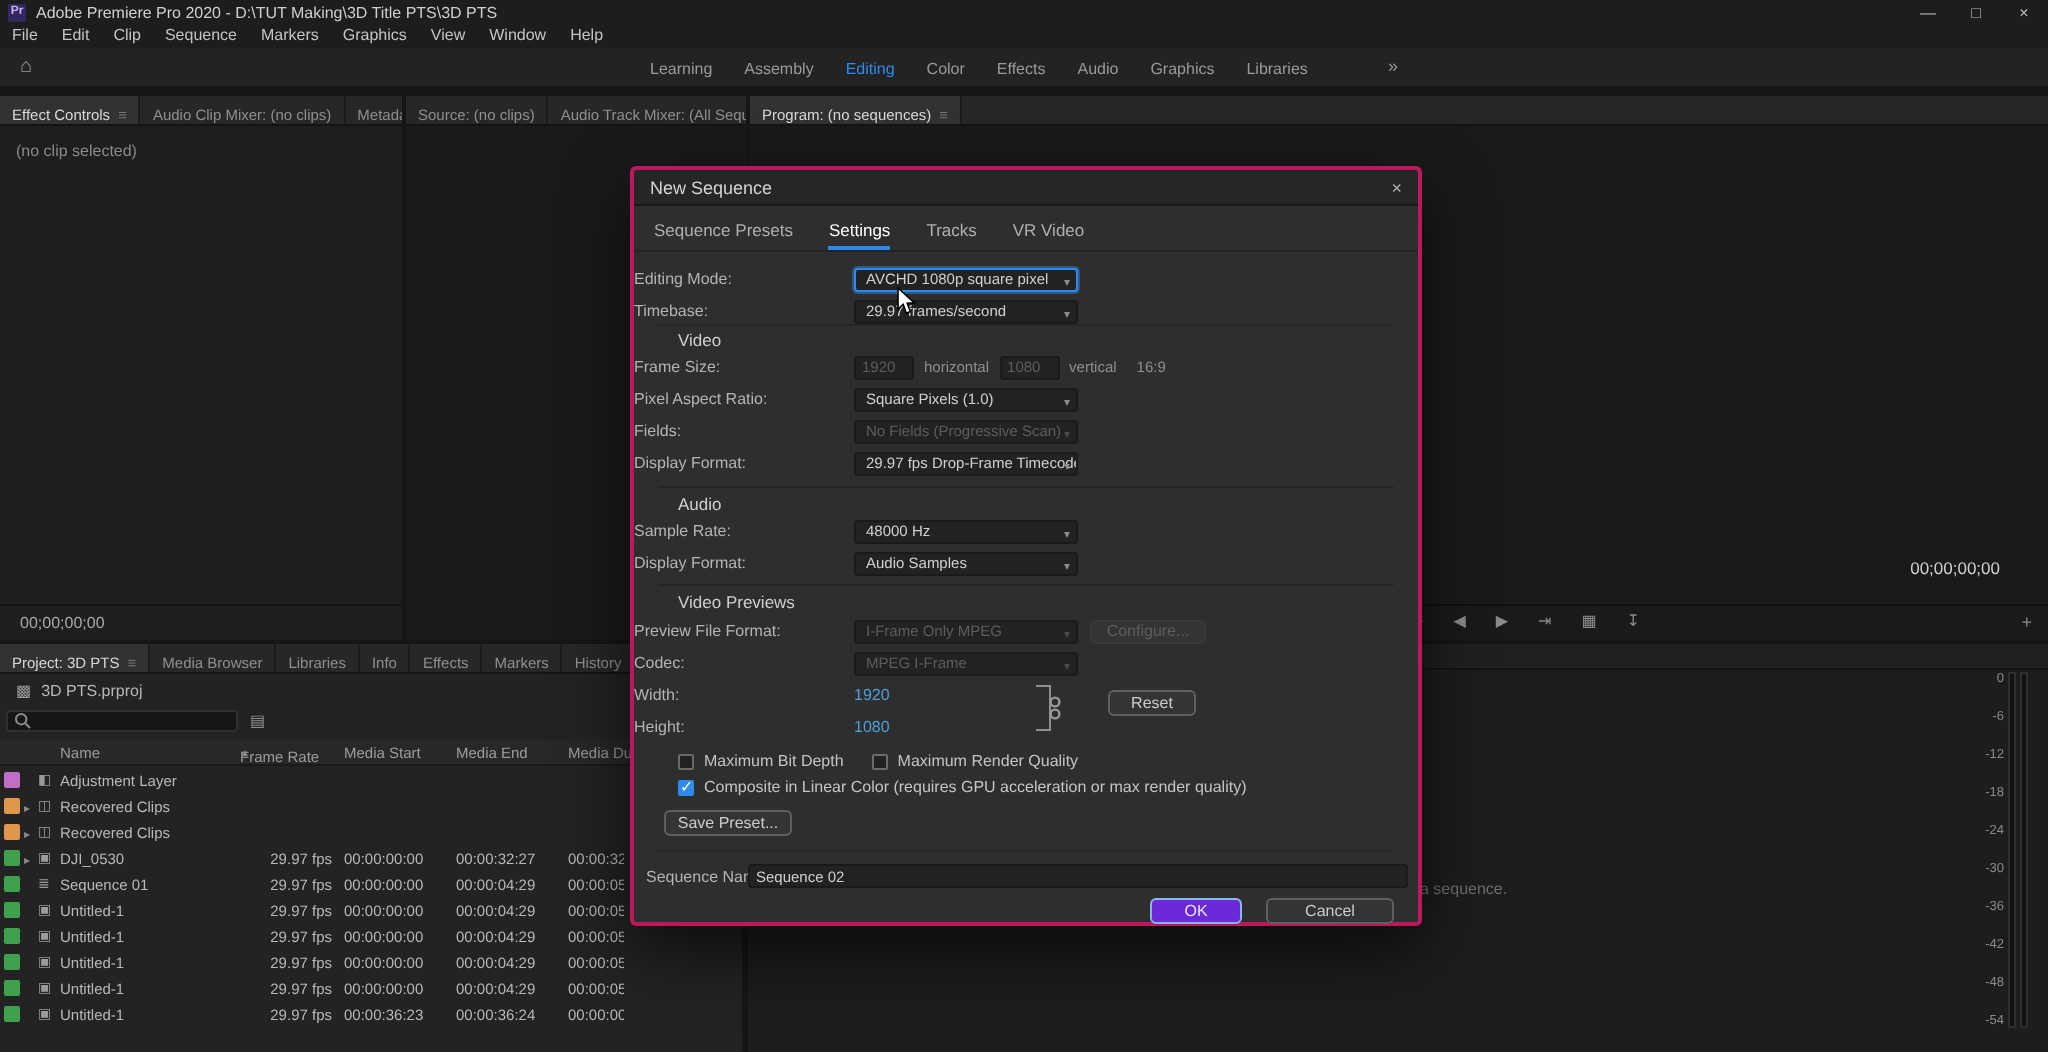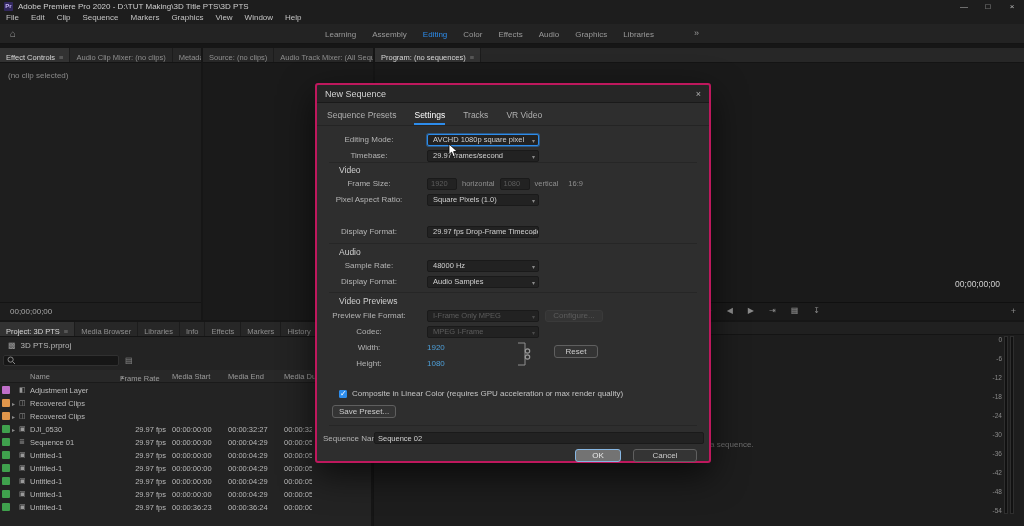--- a/index.html
+++ b/index.html
@@ -71,34 +71,34 @@
   
   #dialog{position:absolute;left:315px;top:83px;width:396px;height:380px;background:#2e2e2e;border:2px solid #be185d;border-radius:3px;box-shadow:0 12px 34px rgba(0,0,0,.65);z-index:50;font-size:8.5px}
   #dlg-title{height:18px;background:#262626;border-bottom:1px solid #1a1a1a;display:flex;align-items:center;padding:0 8px;font-size:9px;color:#d4d4d4;border-radius:3px 3px 0 0}
   #dlg-close{margin-left:auto;color:#b0b0b0;font-size:9px}
   #dlg-tabs{position:absolute;left:10px;top:25px;display:flex;gap:18px;font-size:8.5px;color:#b0b0b0}
   .dtab{padding-bottom:3px}
   .dtab.on{color:#fff;border-bottom:2px solid #2d8ceb}
   .dlg-line{position:absolute;left:0;width:100%;border-top:1px solid #242424}
   .divider{position:absolute;left:12px;right:12px;border-top:1px solid #262626}
   .drow{position:absolute;left:0;width:100%;height:13px;display:flex;align-items:center}
-  .dlabel{width:110px;text-align:center;padding-right:6px;color:#b4b4b4;font-size:8px;white-space:nowrap}
+  .dlabel{width:110px;text-align:left;padding-right:6px;color:#b4b4b4;font-size:8px;white-space:nowrap}
   .dd{position:relative;width:112px;height:12px;background:#222;border:1px solid #1a1a1a;border-radius:2px;color:#d0d0d0;font-size:7.5px;display:flex;align-items:center;padding:0 11px 0 5px;white-space:nowrap;overflow:hidden}
   .dd .chev{position:absolute;right:3px;top:2px;color:#8a8a8a;font-size:6px}
   .dd.focus{border-color:#2d8ceb;box-shadow:0 0 0 1px rgba(45,140,235,.45)}
   .dd.dis{color:#5d5d5d}
   .dd.dis .chev{color:#4a4a4a}
   .dtext{background:#222;border:1px solid #1a1a1a;border-radius:2px;color:#d0d0d0;font-size:7.5px;height:12px;padding:0 3px;font-family:"Liberation Sans",sans-serif;outline:0}
   .dtext.dis{color:#5d5d5d}
   .unit{color:#8f8f8f;font-size:7.5px;margin:0 5px;white-space:nowrap}
   .section{position:absolute;left:22px;color:#cfcfcf;font-size:8.5px}
   .hot{color:#4e9fd8;font-size:8px}
   .btn{background:#343434;border:1px solid #5f5f5f;border-radius:3px;color:#ccc;font-size:8px;display:flex;align-items:center;justify-content:center;white-space:nowrap}
   .btn.dis{color:#5d5d5d;border-color:#3a3a3a}
-  .btn.primary{background:#737373;border-color:#87b7e3;color:#e8e8e8}
+  .btn.primary{background:#6d28d9;border-color:#87b7e3;color:#e8e8e8}
   .checkbox{width:8px;height:8px;background:#222;border:1px solid #6a6a6a;border-radius:1px;position:relative;flex:0 0 auto}
   .checkbox.checked{background:#2d8ceb;border-color:#2d8ceb}
   .checkbox.checked::after{content:"\2713";position:absolute;left:0;top:-2px;font-size:8px;color:#fff}
   .cblabel{margin-left:5px;font-size:8px;color:#c4c4c4;white-space:nowrap}
   #seq-name-input{position:absolute;left:57px;top:0;width:330px}
 </style>
 </head>
 <body>
 
 <div id="titlebar">
@@ -421,20 +421,27 @@
     <span class="unit">vertical</span>
     <span class="unit">16:9</span>
   </div>
   <div class="drow" style="top:108px">
     <div class="dlabel">Pixel Aspect Ratio:</div>
     <div class="dd">
       <span>Square Pixels (1.0)</span>
       <span class="chev">▾</span>
     </div>
   </div>
+  <div class="drow" style="top:124px">
+    <div class="dlabel">Fields:</div>
+    <div class="dd dis">
+      <span>No Fields (Progressive Scan)</span>
+      <span class="chev">▾</span>
+    </div>
+  </div>
   <div class="drow" style="top:140px">
     <div class="dlabel">Display Format:</div>
     <div class="dd">
       <span>29.97 fps Drop-Frame Timecode</span>
       <span class="chev">▾</span>
     </div>
   </div>
 
   <div class="divider" style="top:158px"></div>
   <div class="section" style="top:162px">Audio</div>
@@ -480,20 +487,28 @@
     <div class="dlabel">Height:</div>
     <span class="hot">1080</span>
   </div>
   <svg style="position:absolute;left:198px;top:254px" width="18" height="30" viewBox="0 0 18 30">
     <path d="M3,4 H10 V26 H3" fill="none" stroke="#8f8f8f" stroke-width="1"></path>
     <circle cx="12.5" cy="12" r="2.2" fill="none" stroke="#9a9a9a" stroke-width="1.2"></circle>
     <circle cx="12.5" cy="18" r="2.2" fill="none" stroke="#9a9a9a" stroke-width="1.2"></circle>
   </svg>
   <div class="btn" style="position:absolute;left:237px;top:260px;width:44px;height:13px">Reset</div>
 
+  <div class="drow" style="top:289px">
+    <div style="width:22px"></div>
+    <span class="checkbox"></span>
+    <span class="cblabel">Maximum Bit Depth</span>
+    <span style="width:14px"></span>
+    <span class="checkbox"></span>
+    <span class="cblabel">Maximum Render Quality</span>
+  </div>
   <div class="drow" style="top:302px">
     <div style="width:22px"></div>
     <span class="checkbox checked"></span>
     <span class="cblabel">Composite in Linear Color (requires GPU acceleration or max render quality)</span>
   </div>
 
   <div class="btn" style="position:absolute;left:15px;top:320px;width:64px;height:13px">Save Preset...</div>
 
   <div class="divider" style="top:340px"></div>
   <div class="drow" style="top:347px">

